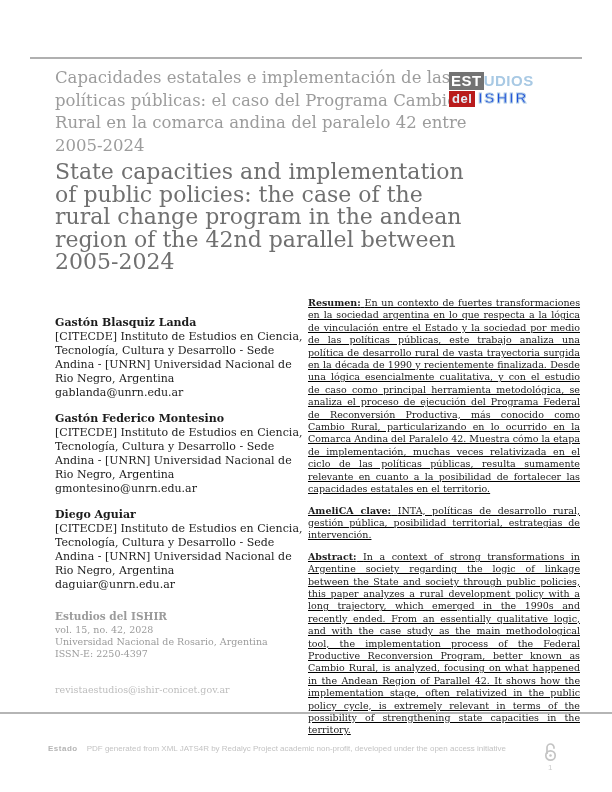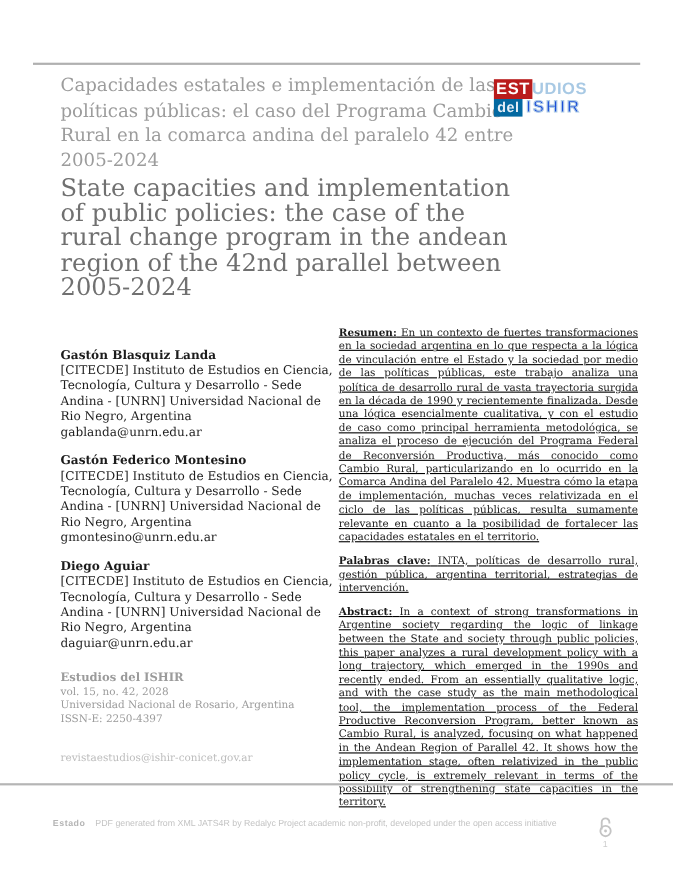--- a/index.html
+++ b/index.html
@@ -18,23 +18,23 @@
   .title-en {
     position:absolute; left:55px; top:161px; width:412px;
     font-size:22px; line-height:22.5px; color:#707070; font-weight:normal; margin:0;
   }
 
   .logo {
     position:absolute; left:449px; top:72px;
     font-family:"Liberation Sans",sans-serif; font-weight:bold;
     font-size:15px; line-height:17px; letter-spacing:0.5px; white-space:nowrap;
   }
-  .logo-box1 { background:#b91c1c; color:#ffffff; padding:0 2px 1px 2px; }
+  .logo-box1 { background:#737373; color:#ffffff; padding:0 2px 1px 2px; }
   .logo-rest1 { color:#a8c9e4; }
-  .logo-box2 { background:#0369a1; color:#e4eef7; padding:0 3px 1px 3px; font-size:13px; }
+  .logo-box2 { background:#b91c1c; color:#e4eef7; padding:0 3px 1px 3px; font-size:13px; }
   .logo-rest2 { color:#1d4ed8; -webkit-text-stroke:1px #aecbe6; letter-spacing:2px; margin-left:3px;margin-top:20px; }
 
   .left-col { position:absolute; left:55px; top:316px; width:250px; }
   .author { margin:0 0 12px 0; font-size:11px; line-height:14px; color:#1c1c1c; }
   .author-name { font-weight:bold; }
   .author-aff, .author-email { font-weight:normal; }
 
   .journal-block { margin-top:18px; font-size:9.5px; line-height:12px; color:#9b9b9b; }
   .journal-name { font-size:10.5px; font-weight:bold; margin-bottom:2px; }
   .journal-email { color:#bdbdbd;margin-top:24px; }
@@ -106,22 +106,22 @@
     </div>
 
 
   </div>
 
   <div class="right-col">
 
     <p class="abs-par"><span class="abs-label">Resumen:</span>
       <span>En un contexto de fuertes transformaciones en la sociedad argentina en lo que respecta a la lógica de vinculación entre el Estado y la sociedad por medio de las políticas públicas, este trabajo analiza una política de desarrollo rural de vasta trayectoria surgida en la década de 1990 y recientemente finalizada. Desde una lógica esencialmente cualitativa, y con el estudio de caso como principal herramienta metodológica, se analiza el proceso de ejecución del Programa Federal de Reconversión Productiva, más conocido como Cambio Rural, particularizando en lo ocurrido en la Comarca Andina del Paralelo 42. Muestra cómo la etapa de implementación, muchas veces relativizada en el ciclo de las políticas públicas, resulta sumamente relevante en cuanto a la posibilidad de fortalecer las capacidades estatales en el territorio.</span></p>
 
-    <p class="abs-par"><span class="abs-label">Palabras clave:</span>
-      <span>INTA, políticas de desarrollo rural, gestión pública, argentina territorial, estrategias de intervención.</span></p>
+    <p class="abs-par"><span class="abs-label">AmeliCA clave:</span>
+      <span>INTA, políticas de desarrollo rural, gestión pública, posibilidad territorial, estrategias de intervención.</span></p>
 
     <p class="abs-par"><span class="abs-label">Abstract:</span>
       <span>In a context of strong transformations in Argentine society regarding the logic of linkage between the State and society through public policies, this paper analyzes a rural development policy with a long trajectory, which emerged in the 1990s and recently ended. From an essentially qualitative logic, and with the case study as the main methodological tool, the implementation process of the Federal Productive Reconversion Program, better known as Cambio Rural, is analyzed, focusing on what happened in the Andean Region of Parallel 42. It shows how the implementation stage, often relativized in the public policy cycle, is extremely relevant in terms of the possibility of strengthening state capacities in the territory.</span></p>
 
   </div>
 
   <div class="rule-bottom"></div>
 
   <div class="footer">
     <span class="footer-brand">Estado</span><span>PDF generated from XML JATS4R by Redalyc Project academic non-profit, developed under the open access initiative</span>

